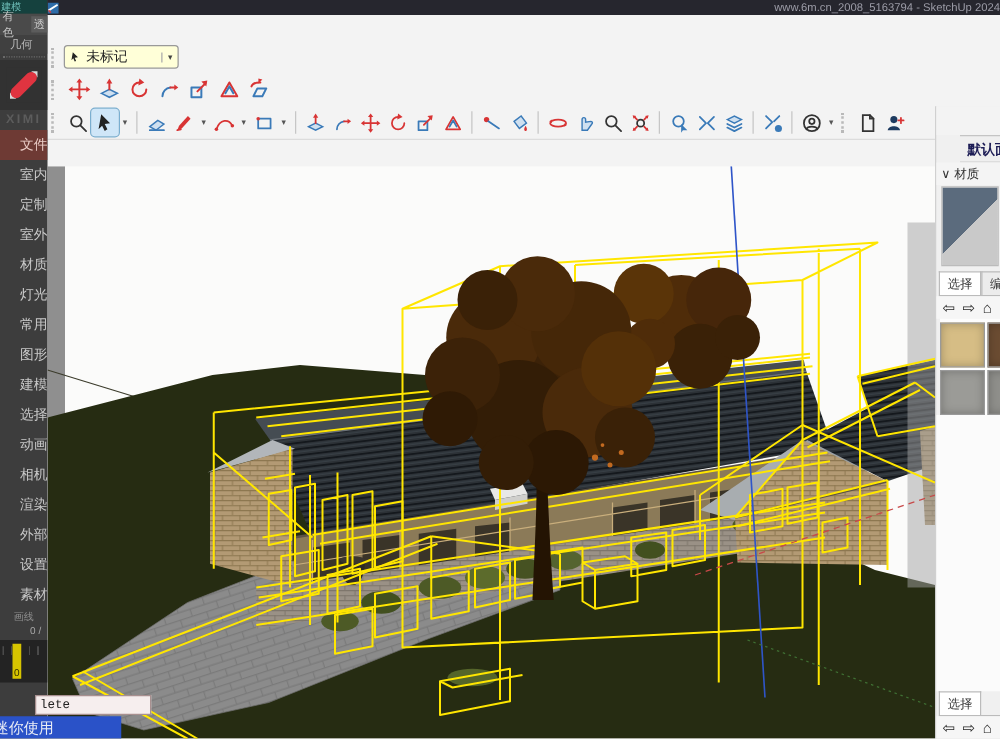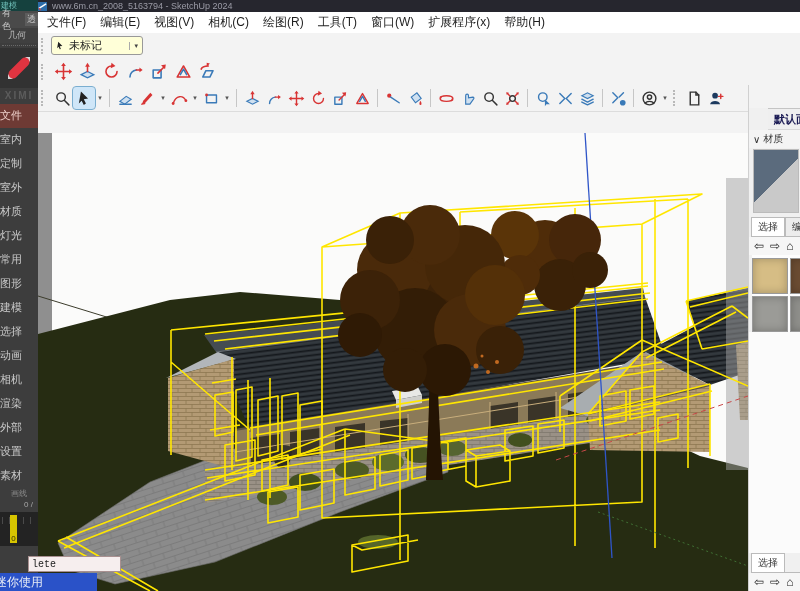--- a/index.html
+++ b/index.html
@@ -2,21 +2,21 @@
 <html style="--selection-yellow: #ffe600; --axis-blue: #2f55c8; --axis-red: #c84848; --axis-green: #3f6f33; --ground-green: #262c12; --sky: #fbfbfa; --roof-dark: #2c3136; --brick: #b39a74; --gable-gray: #b2b6ba; --platform-gray: #8b8b8b; --tree-brown: #3c2208; --trunk: #241403; --shrub-green: #4d5a26; --accent-red: #d83434; --accent-blue: #3a7ab8; --active-tool-bg: #cfe6f8; --tag-field-bg: #ffffd8; --sidebar-bg: #3d3d3d; --sidebar-selected-bg: #6e3a34; --status-blue: #2a52c8; --preview-slate: #5b6b7d; --preview-light: #c9c9c9;"><head>
 <meta charset="utf-8">
 <style>
   html,body{margin:0;padding:0;background:#ddd;}
   #app{position:relative;width:800px;height:591px;overflow:hidden;background:#f3f3f3;
        font-family:"Liberation Sans",sans-serif;-webkit-font-smoothing:antialiased;}
 
   
   .titlebar{position:absolute;left:28px;top:0;width:772px;height:12px;background:#26262e;
             color:#9b9ba6;font-size:9px;display:flex;align-items:center;gap:5px;
-            padding-left:10px;box-sizing:border-box;overflow:hidden;}
+            padding-left:10px;box-sizing:border-box;overflow:hidden;justify-content:space-between;}
   .su-logo{width:9px;height:9px;flex:0 0 auto;}
 
   
   .menubar{position:absolute;left:38px;top:12px;width:762px;height:21px;background:#ffffff;
            display:flex;align-items:center;font-size:12px;color:#1f1f1f;padding-left:2px;
            box-sizing:border-box;}
   .menubar .mi{padding:0 7px;white-space:nowrap;}
 
   
   .tagbar{position:absolute;left:38px;top:33px;width:762px;height:25px;background:#f3f3f3;
@@ -66,21 +66,21 @@
   .sb-top{height:11px;background:#15413e;font-size:8px;color:#6fc0ba;overflow:hidden;
           padding-left:1px;line-height:11px;white-space:nowrap;}
   .sb-modes{height:17px;display:flex;align-items:center;font-size:9px;color:#c6c6c6;
             background:#4a4a4a;gap:12px;padding-left:2px;}
   .sb-modes .mtab2{background:#5c5c5c;padding:0 2px;}
   .sb-geo{height:15px;font-size:9px;color:#bdbdbd;text-align:right;padding-right:12px;
           background:#404040;line-height:15px;}
   .sb-div{border-top:1px dotted #6a6a6a;margin:2px 2px;}
   .sb-logo{height:40px;display:flex;align-items:center;justify-content:center;background:#323232;}
   .sb-brand{font-size:10px;color:#5c5c5c;font-weight:bold;text-align:center;letter-spacing:2px;height:16px;line-height:16px;}
-  .sb-item{height:24px;line-height:24px;text-align:left;font-size:11px;color:#c9c9c9;cursor:pointer;font-family:Liberation Mono, monospace;}
+  .sb-item{height:24px;line-height:24px;text-align:right;font-size:11px;color:#c9c9c9;cursor:pointer;}
   .sb-item.active{background:var(--sidebar-selected-bg,#6e3a34);color:#eccfc9;}
   .sb-foot1{font-size:8px;color:#8f8f8f;text-align:center;height:11px;line-height:11px;}
   .sb-foot2{font-size:8px;color:#a8a8a8;text-align:right;padding-right:5px;height:11px;line-height:11px;}
   .sb-slider{height:34px;background:#232323;position:relative;margin-top:2px;}
   .sb-slider::before{content:"";position:absolute;left:2px;top:5px;width:32px;height:7px;
       background:repeating-linear-gradient(90deg,#4a4a4a 0 1px,transparent 1px 7px);}
   .sb-slider .bar{position:absolute;left:10px;top:3px;width:7px;height:28px;background:#d6c400;
       color:#332f00;font-size:8px;display:flex;align-items:flex-end;justify-content:center;}
 
   
@@ -121,31 +121,20 @@
 
   <div class="titlebar">
     <svg class="su-logo" viewBox="0 0 10 10">
         <rect width="10" height="10" fill="#2d6ca8"></rect>
         <path d="M1 7L9 2" stroke="#fff" stroke-width="1.6"></path>
         <path d="M1 7l2 2" stroke="#d04040" stroke-width="1.4"></path>
       </svg>
     <span>www.6m.cn_2008_5163794 - SketchUp 2024</span>
   </div>
 
-  <div class="menubar" id="menubar">
-      <span class="mi">文件(F)</span>
-      <span class="mi">编辑(E)</span>
-      <span class="mi">视图(V)</span>
-      <span class="mi">相机(C)</span>
-      <span class="mi">绘图(R)</span>
-      <span class="mi">工具(T)</span>
-      <span class="mi">窗口(W)</span>
-      <span class="mi">扩展程序(x)</span>
-      <span class="mi">帮助(H)</span>
-    </div>
 
   <div class="tagbar">
     <div class="vdots"></div>
     <div class="tagfield">
       <svg viewBox="0 0 24 24">
           <path d="M6 2l11 11-7 1 3 7-3 1-3-7-4 4z" fill="#222"></path>
         </svg>
       <span>未标记</span>
       <span class="caret">▾</span>
     </div>

